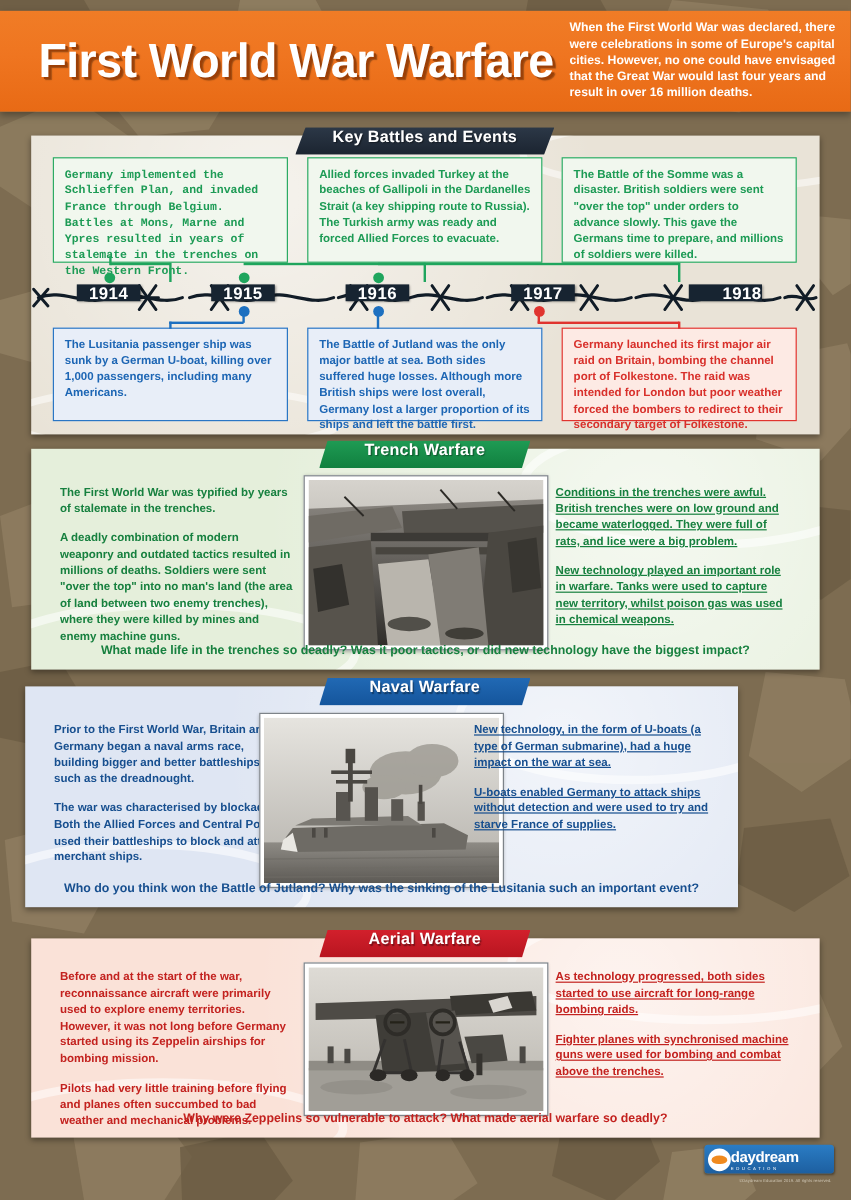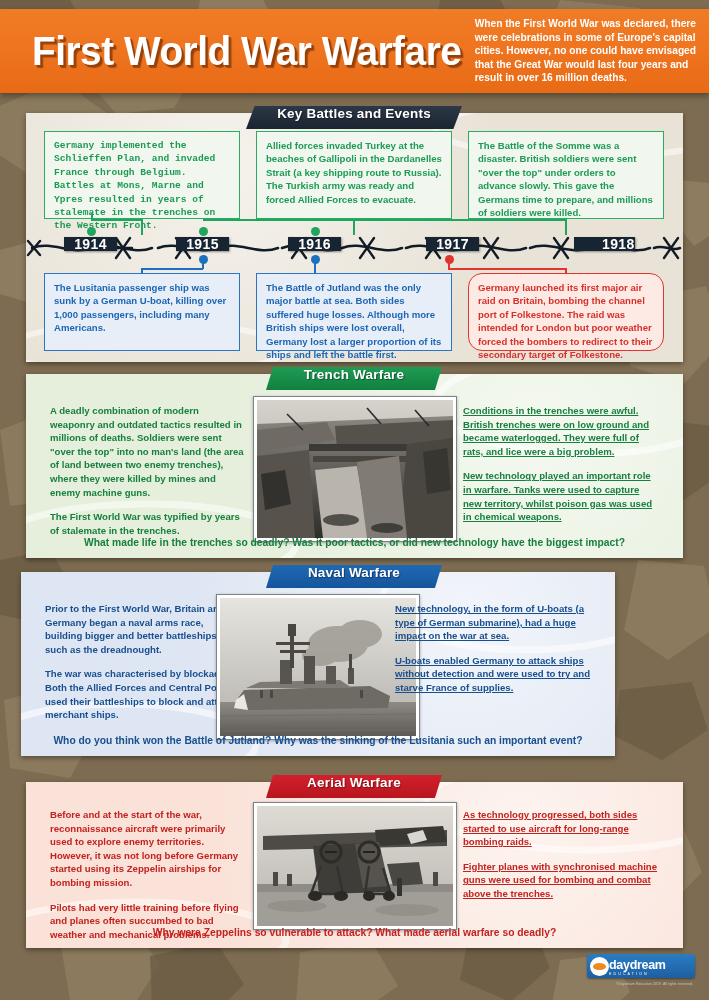--- a/index.html
+++ b/index.html
@@ -118,21 +118,20 @@
   }
   .kb-box.blue {
     border-color: #2a76c4;
     background: #e8eef8;
     color: #1d66b4;
   }
   .kb-box.red {
     border-color: #e0342f;
     background: #fdeae4;
     color: #d8302b;
-    border-radius: 14px;
   }
 
   .kb-top { top: 18px; height: 88px; }
   .kb-bot { top: 160px; }
 
   
   .conn { position: absolute; z-index: 3; }
   .conn-v { width: 2px; }
   .conn-h { height: 2px; }
   .dot {
@@ -402,22 +401,22 @@
   <div class="panel-watermark">
     <svg viewBox="0 0 657 184" preserveAspectRatio="none">
       <g fill="none" stroke="#ffffff" stroke-width="7" opacity=".55">
         <ellipse cx="560" cy="30" rx="150" ry="50"></ellipse>
         <ellipse cx="120" cy="170" rx="150" ry="40"></ellipse>
       </g>
     </svg>
   </div>
 
   <div class="sec-col sec-left green-txt">
+    <p>The First World War was typified by years of stalemate in the trenches.</p>
     <p>A deadly combination of modern weaponry and outdated tactics resulted in millions of deaths. Soldiers were sent "over the top" into no man's land (the area of land between two enemy trenches), where they were killed by mines and enemy machine guns.</p>
-    <p>The First World War was typified by years of stalemate in the trenches.</p>
   </div>
 
   <div class="sec-photo" style="top:22px;">
     <span class="frame">
       <svg width="196" height="138" viewBox="0 0 196 138">
         <defs>
           <linearGradient id="tsky" x1="0" y1="0" x2="0" y2="1">
             <stop offset="0" stop-color="#d6d3cd"></stop>
               <stop offset="1" stop-color="#9d9a93"></stop>
           </linearGradient>

